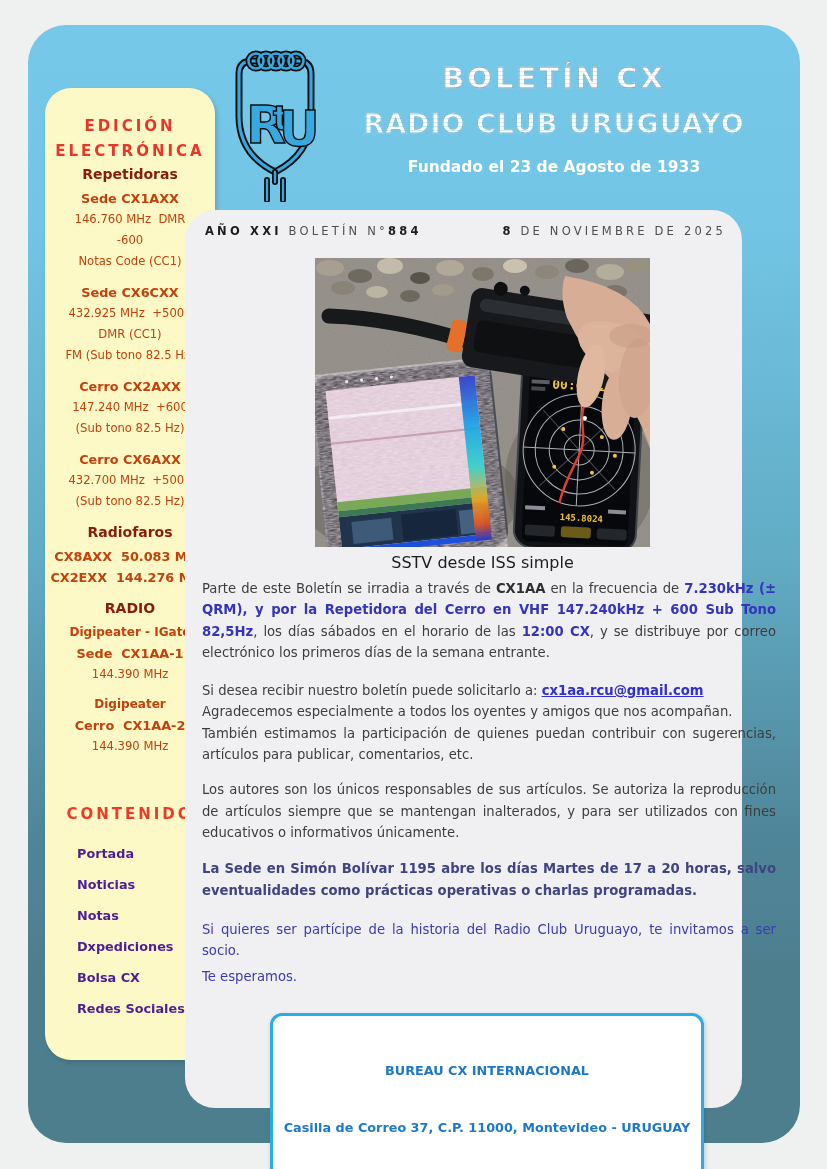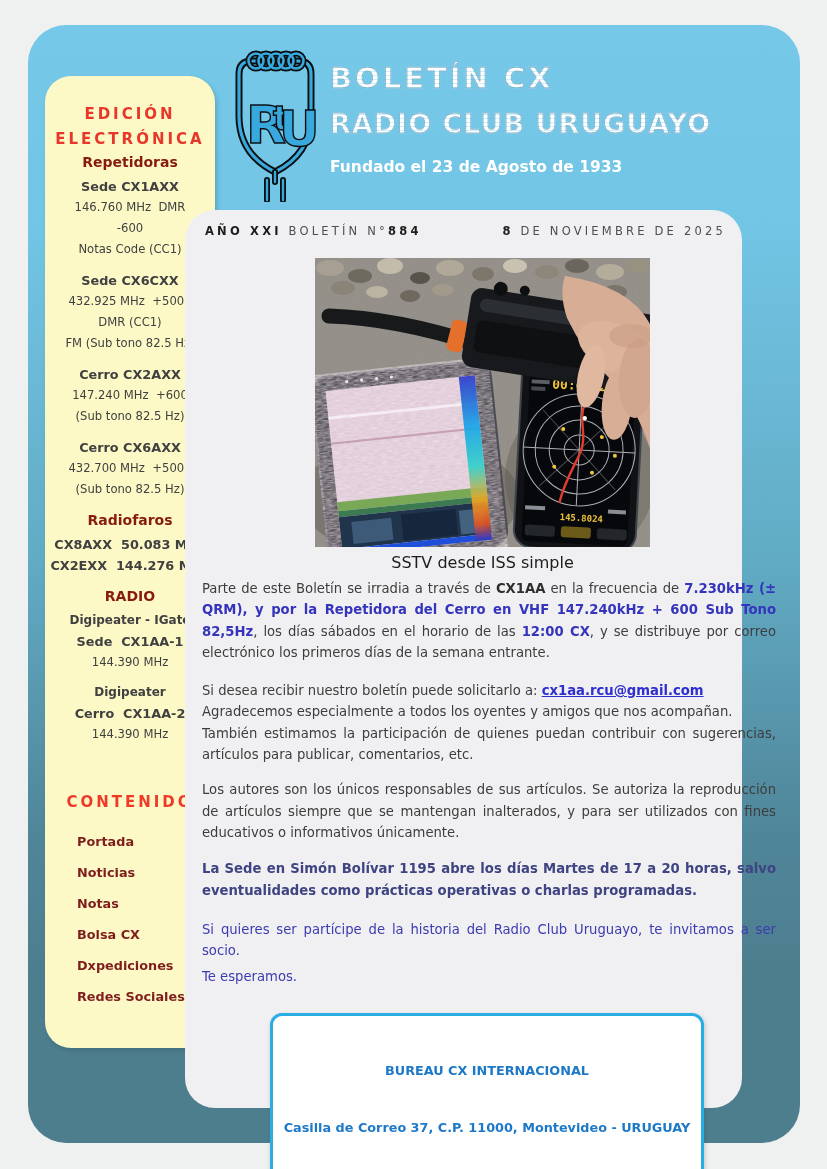--- a/index.html
+++ b/index.html
@@ -4,37 +4,37 @@
 <style>
   html,body{margin:0;padding:0;}
   body{width:827px;height:1169px;background:#eff0f0;font-family:"DejaVu Sans","Liberation Sans",sans-serif;}
   .stage{position:relative;width:827px;height:1169px;overflow:hidden;}
 
   
   .bg-panel{position:absolute;left:28px;top:25px;width:772px;height:1118px;border-radius:38px;
     background:linear-gradient(180deg,#75c8e8 0%,#72c5e5 18%,#61abc4 48%,#50869a 72%,#4d7e8e 85%,#4d7e8e 100%);}
 
   
-  .sidebar{position:absolute;left:45px;top:76px;width:170px;height:972px;background:#fcf9c6;border-radius:26px;
+  .sidebar{position:absolute;left:45px;top:88px;width:170px;height:972px;background:#fcf9c6;border-radius:26px;
     text-align:center;box-shadow:2px 3px 4px rgba(40,70,80,.25);}
   .edition{margin-top:26px;color:#e8372a;font-weight:bold;font-size:15px;letter-spacing:3px;line-height:25px;}
   .sb-head{margin:0;color:#871b0e;font-weight:bold;font-size:14px;line-height:20px;}
   .sb-head.first{}
-  .sb-group{margin-top:4px;margin-bottom:10px;color:#404040;}
+  .sb-group{margin-top:4px;margin-bottom:10px;color:#c2410c;}
   .sb-call{font-size:12.8px;font-weight:bold;line-height:21px;white-space:pre-wrap;}
   .sb-line{font-size:11.6px;line-height:21px;white-space:pre-wrap;}
   .sb-gap{height:9px;}
   .contents-head{margin-top:48px;color:#ee3a28;font-weight:bold;font-size:15px;letter-spacing:3px;}
   .toc-row{display:flex;justify-content:space-between;align-items:center;padding:0 20px 0 32px;height:31px;
-    color:#7f1d1d;font-weight:bold;font-size:12.8px;cursor:pointer;}
+    color:#4c1d95;font-weight:bold;font-size:12.8px;cursor:pointer;}
   .toc-row .star{font-size:14px;}
 
   
   .logo{position:absolute;left:231px;top:50px;width:88px;height:152px;}
-  .brand-titles{position:absolute;left:330px;top:55px;width:448px;}
+  .brand-titles{position:absolute;left:330px;top:55px;width:448px;text-align:center;}
   .title{font-weight:bold;color:#ffffff;text-shadow:0 1px 1px rgba(35,110,150,.45);}
   @supports ((-webkit-background-clip:text) or (background-clip:text)){
     .title{background-image:repeating-linear-gradient(180deg,#ffffff 0 2px,#cfeffc 2px 3px,#ffffff 3px 4px);
       -webkit-background-clip:text;background-clip:text;color:transparent;
       -webkit-text-stroke:1px rgba(46,130,170,.55);text-shadow:none;}
   }
   .t1{font-size:29px;letter-spacing:3px;margin-top:6px;}
   .t2{font-size:27px;letter-spacing:1px;margin-top:13px;}
   .founded{margin-top:19px;color:#ffffff;font-weight:bold;font-size:15.5px;}
 
@@ -162,25 +162,25 @@
       </div>
       <div class="toc-row">
         <span>Noticias</span>
           <span class="star">*</span>
       </div>
       <div class="toc-row">
         <span>Notas</span>
           <span class="star">*</span>
       </div>
       <div class="toc-row">
+        <span>Dxpediciones</span>
+          <span class="star">*</span>
+      </div>
+      <div class="toc-row">
         <span>Bolsa CX</span>
-          <span class="star">*</span>
-      </div>
-      <div class="toc-row">
-        <span>Dxpediciones</span>
           <span class="star">*</span>
       </div>
       <div class="toc-row">
         <span>Redes Sociales</span>
           <span class="star">*</span>
       </div>
     </nav>
   </aside>
 
   <main class="content">

